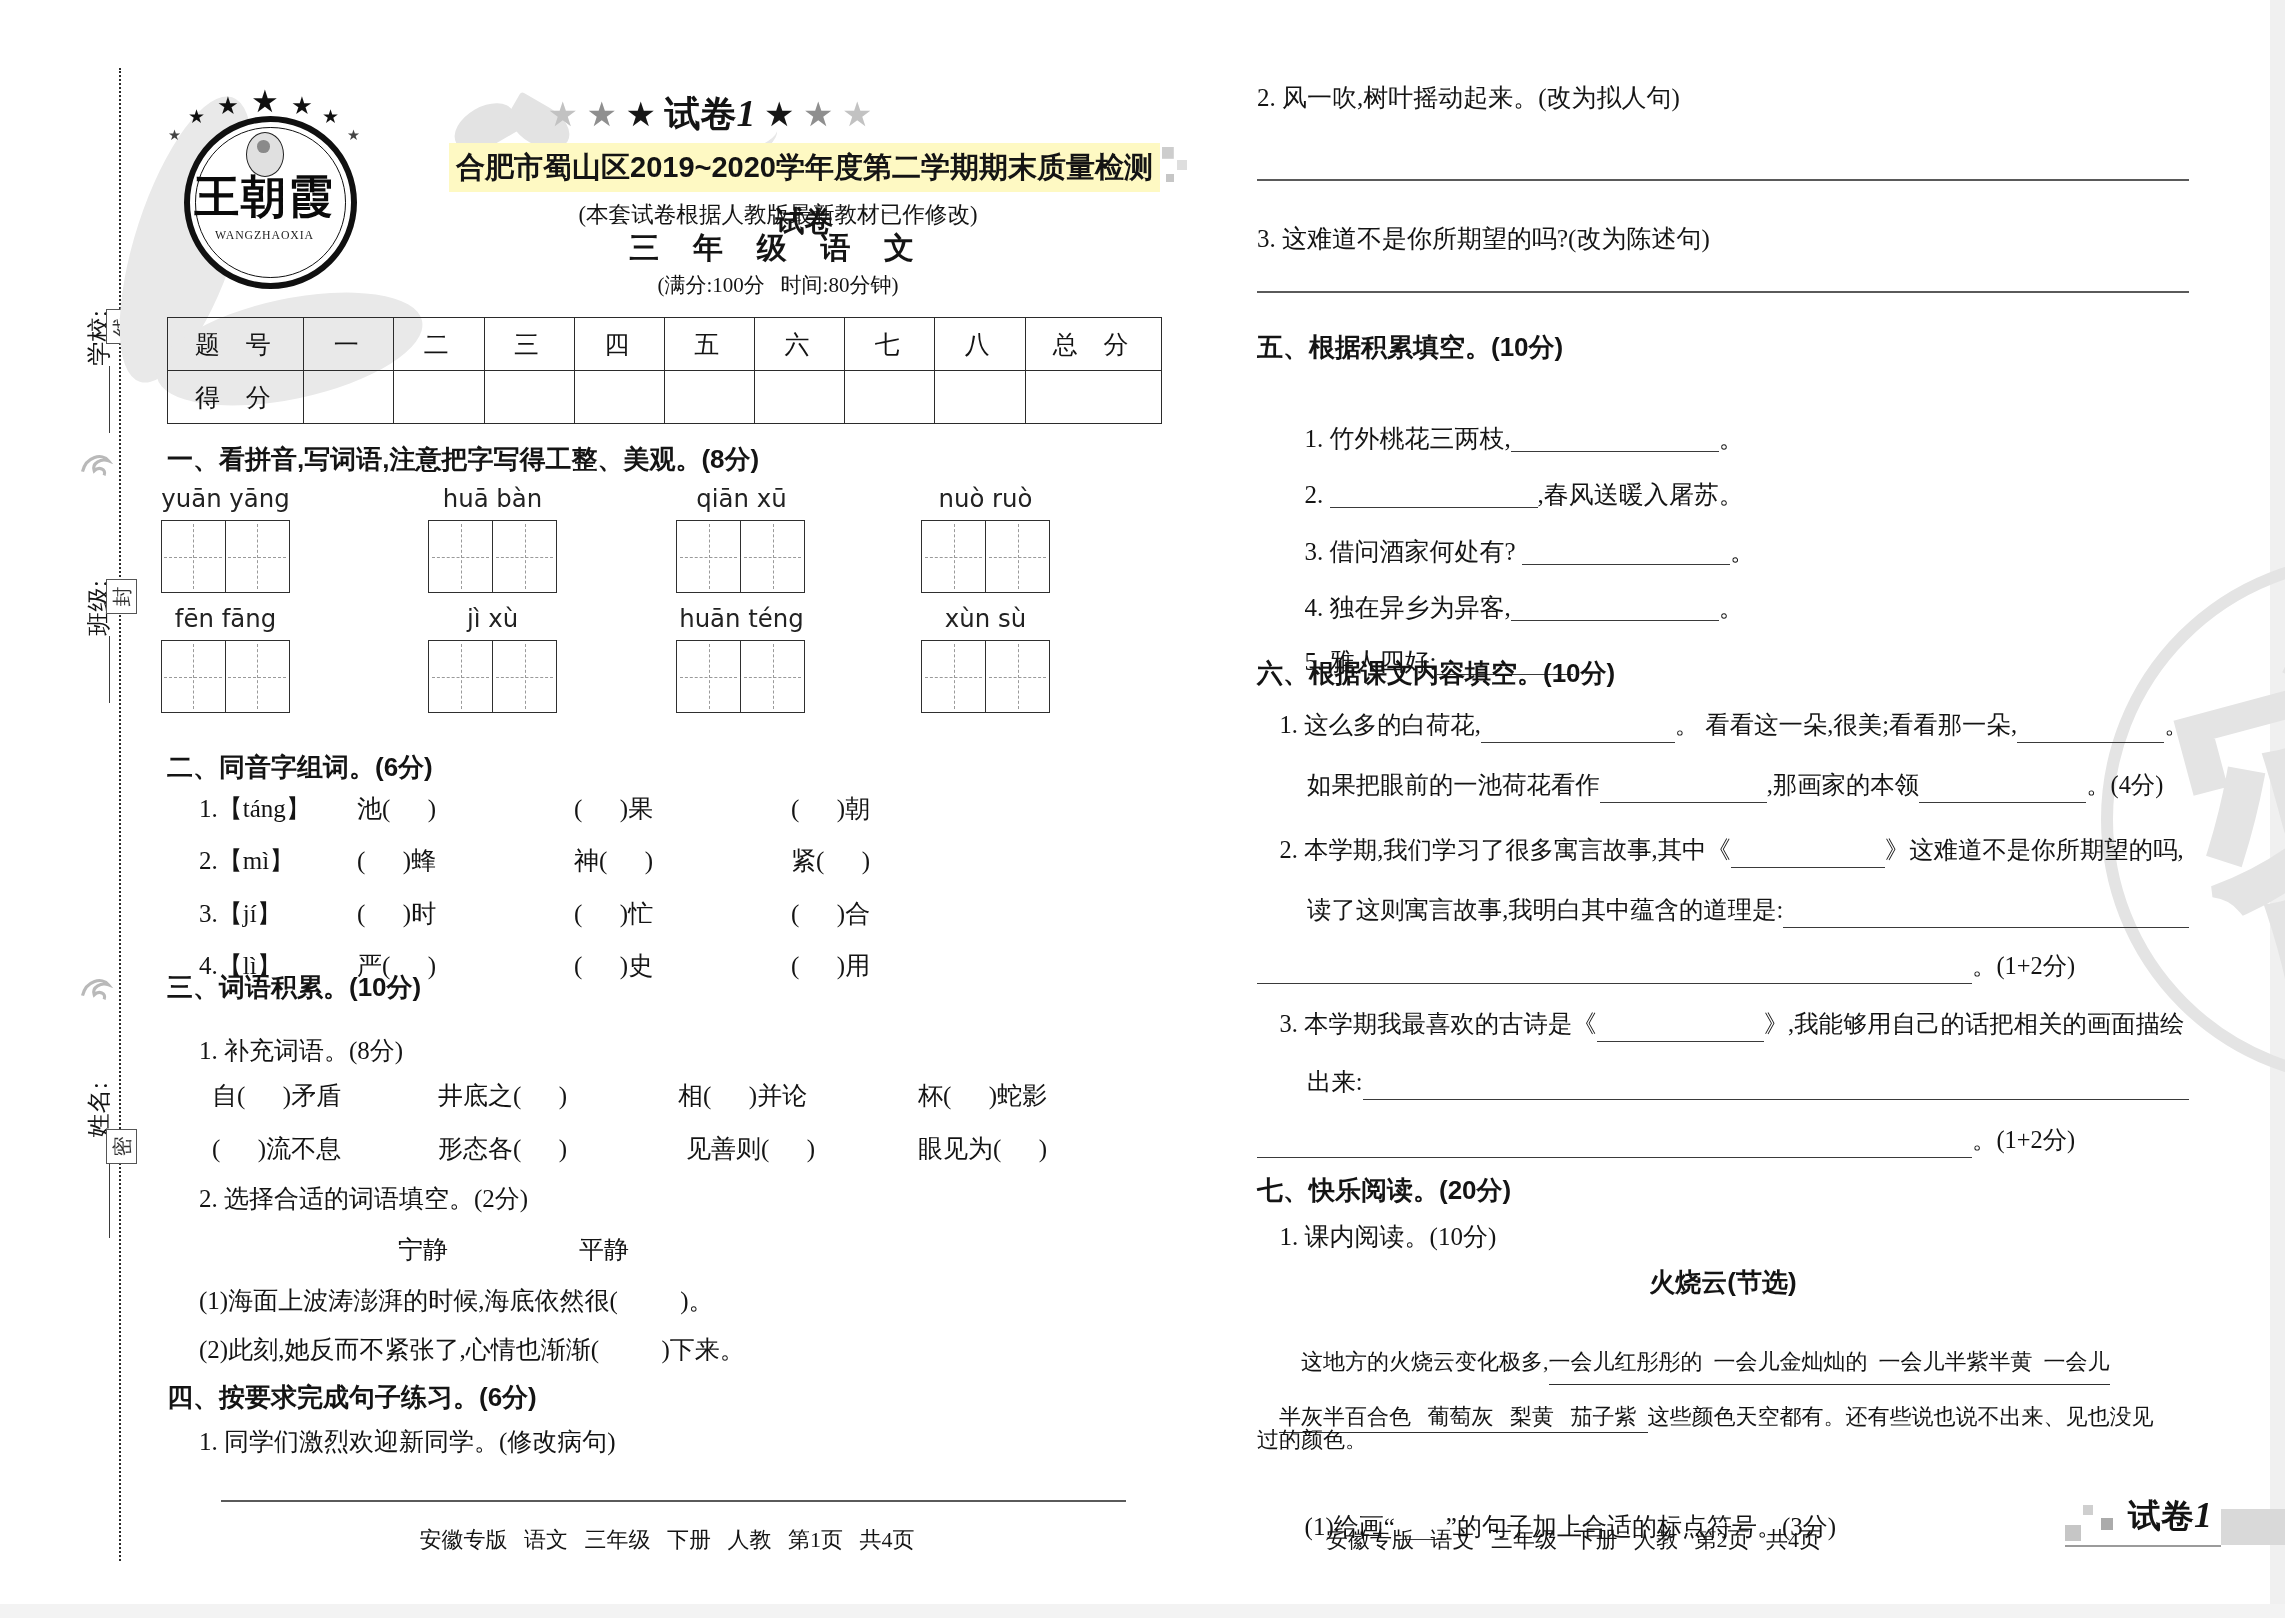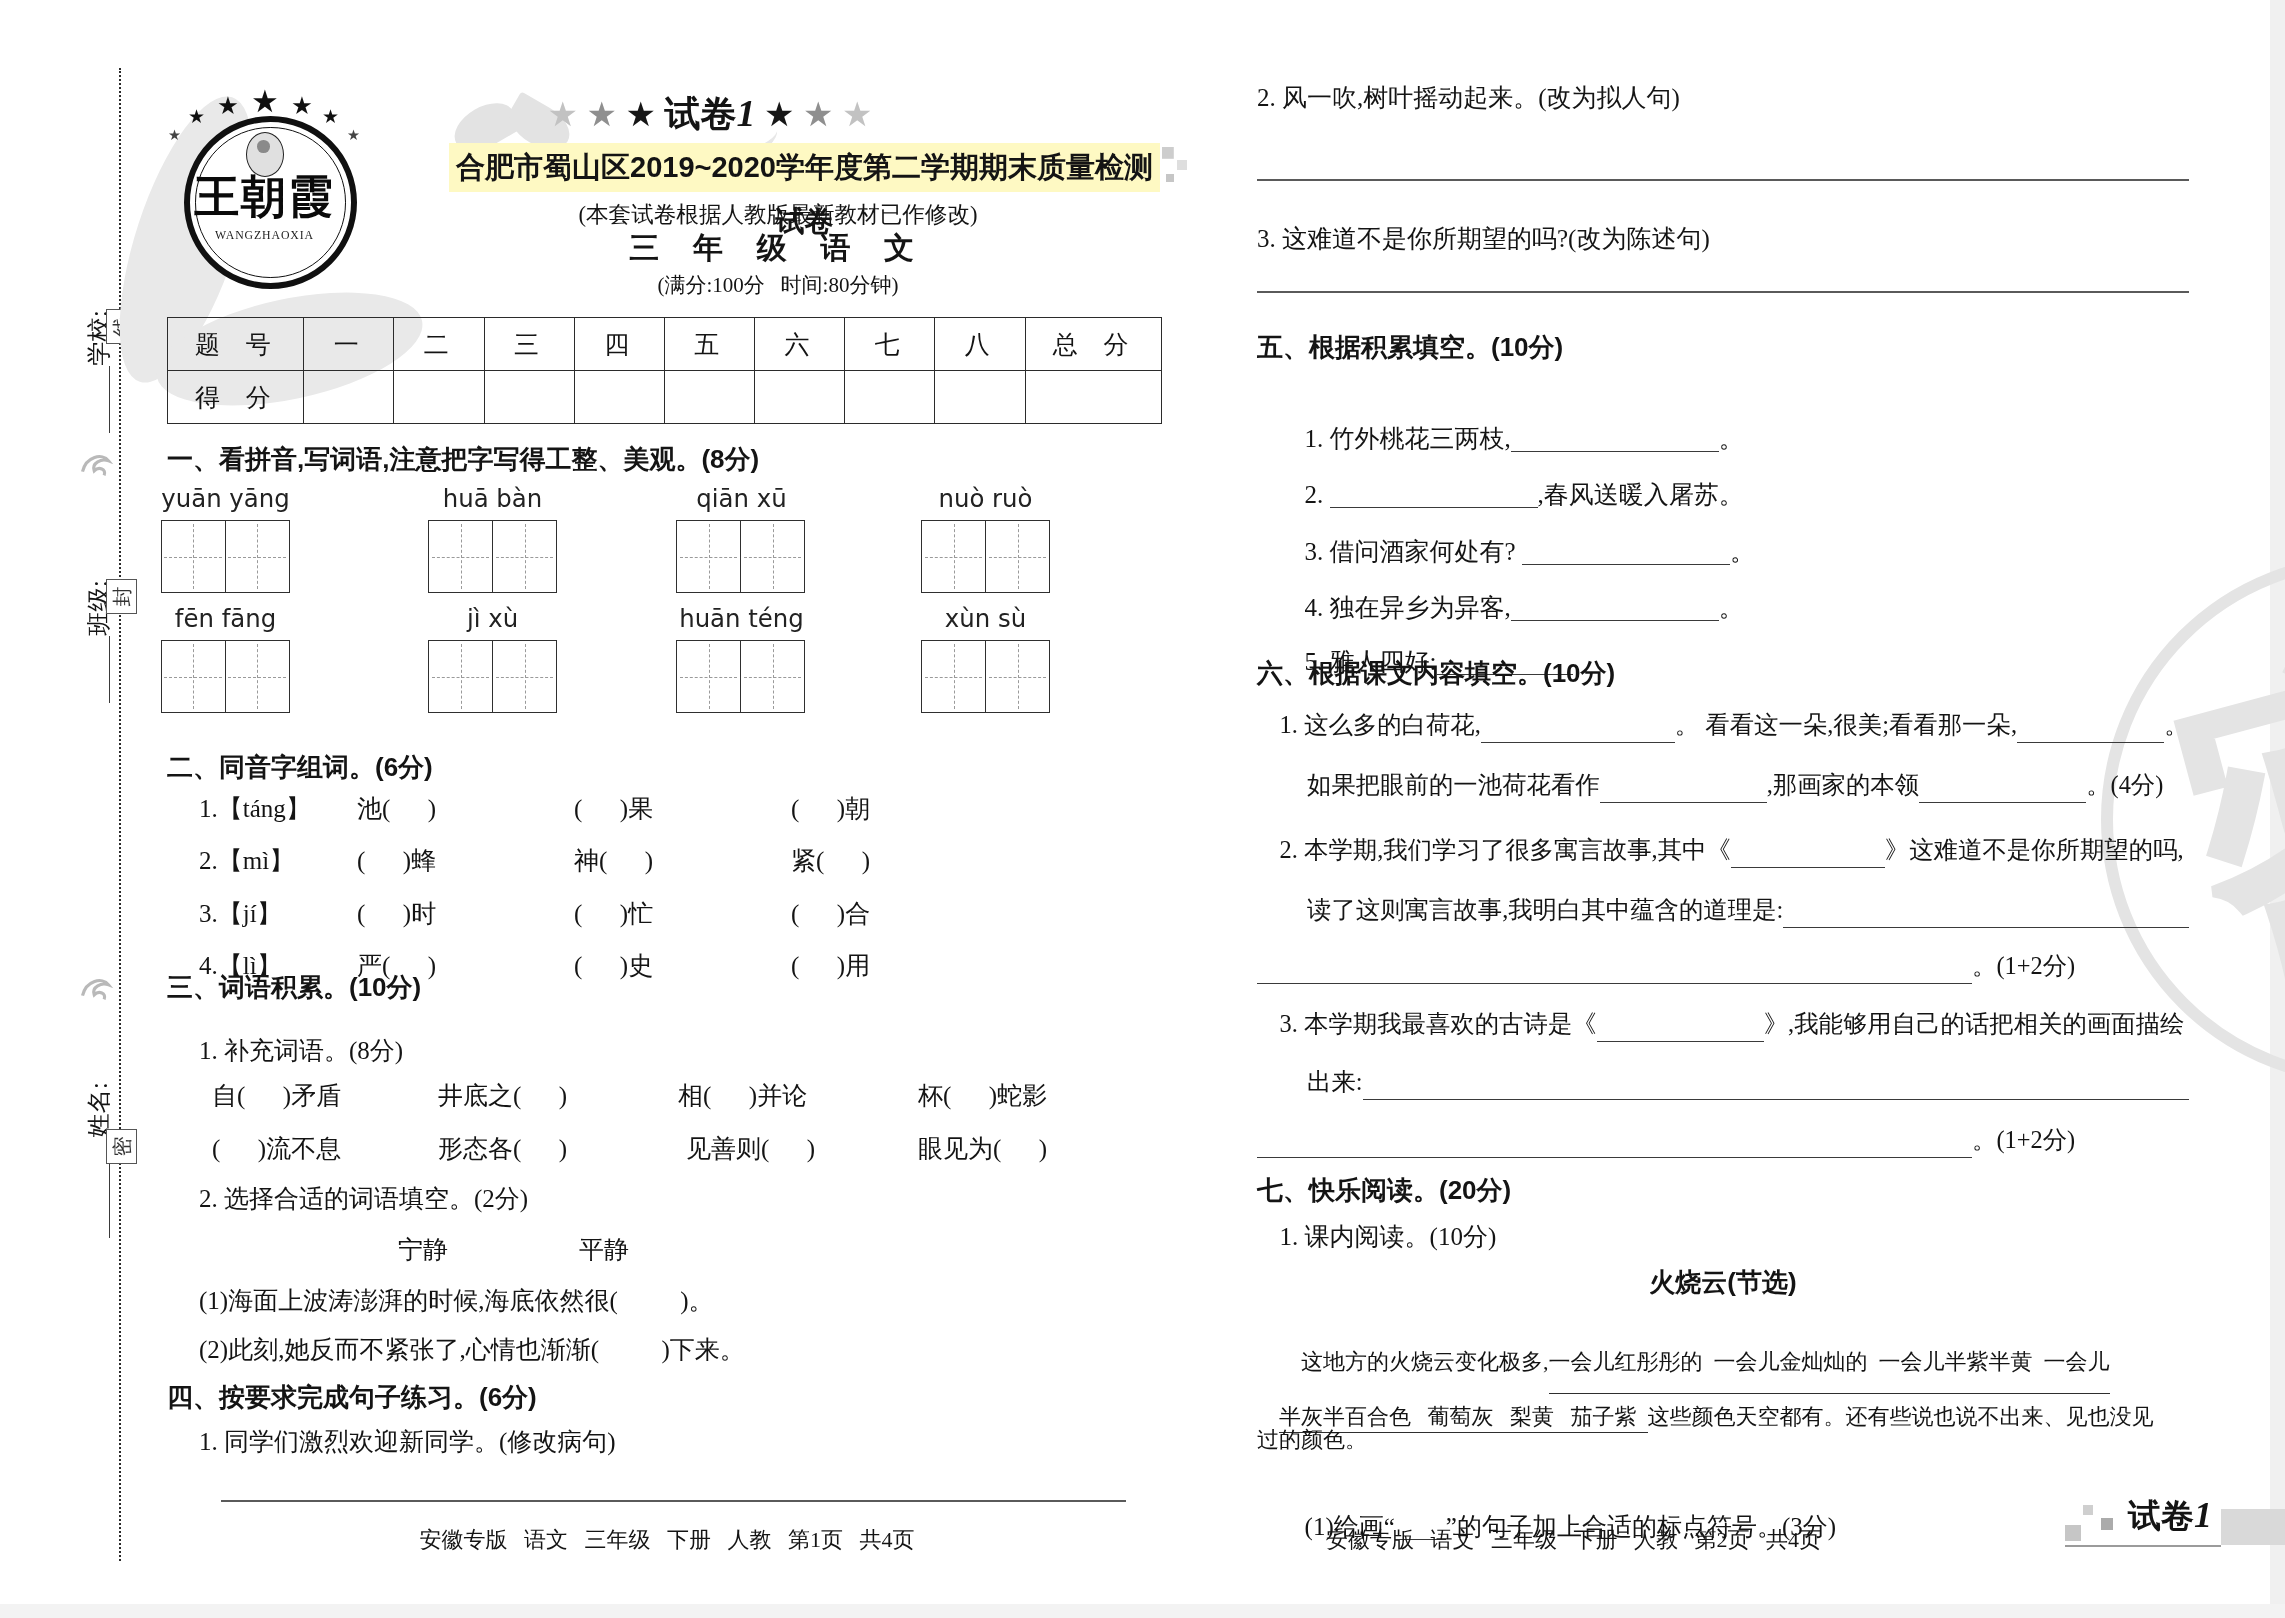--- a/index.html
+++ b/index.html
@@ -324,21 +324,21 @@
     <span>出来:</span><span class="ffill"></span>
   </div>
   <div class="abs flexline" style="left:0;top:1122px;width:932px;">
     <span class="fblank" style="width:715px;"></span><span>。(1+2分)</span>
   </div>
 
   <div class="abs sec" style="left:0;top:1172px;">七、快乐阅读。(20分)</div>
   <div class="abs t" style="left:22.6px;top:1219px;">1. 课内阅读。(10分)</div>
   <div class="abs center" style="left:0;top:1265px;width:932px;font-size:26px;font-weight:700;font-family:'Liberation Sans','DejaVu Sans',sans-serif;">火烧云(节选)</div>
   <div class="abs" style="left:0;top:1315px;width:936px;font-size:22px;white-space:pre-wrap;line-height:31px;">
-    <span>    这地方的火烧云变化极多,</span><span style="border-bottom:1.8px solid #2e2e2e;padding-bottom:19px;">一会儿红彤彤的  一会儿金灿灿的  一会儿半紫半黄  一会儿</span>
+    <span>    这地方的火烧云变化极多,</span><span style="border-bottom:1.8px solid #2e2e2e;padding-bottom:10px;">一会儿红彤彤的  一会儿金灿灿的  一会儿半紫半黄  一会儿</span>
   </div>
   <div class="abs" style="left:0;top:1370px;width:936px;font-size:22px;white-space:pre-wrap;line-height:31px;">
     <span style="border-bottom:1.8px solid #2e2e2e;padding-bottom:2.7px;">半灰半百合色   葡萄灰   梨黄   茄子紫  </span><span>这些颜色天空都有。还有些说也说不出来、见也没见</span>
   </div>
   <div class="abs" style="left:0;top:1424px;width:936px;font-size:22px;white-space:pre-wrap;line-height:31px;">过的颜色。</div>
   <div class="abs t" style="left:22.6px;top:1473px;">
     <span>(1)给画“</span><span class="ib w56"></span><span>”的句子加上合适的标点符号。(3分)</span>
   </div>
 
   <div class="abs center" style="left:0;top:1525px;width:633px;font-size:22px;white-space:pre-wrap;">安徽专版   语文   三年级   下册   人教   第2页   共4页</div>

